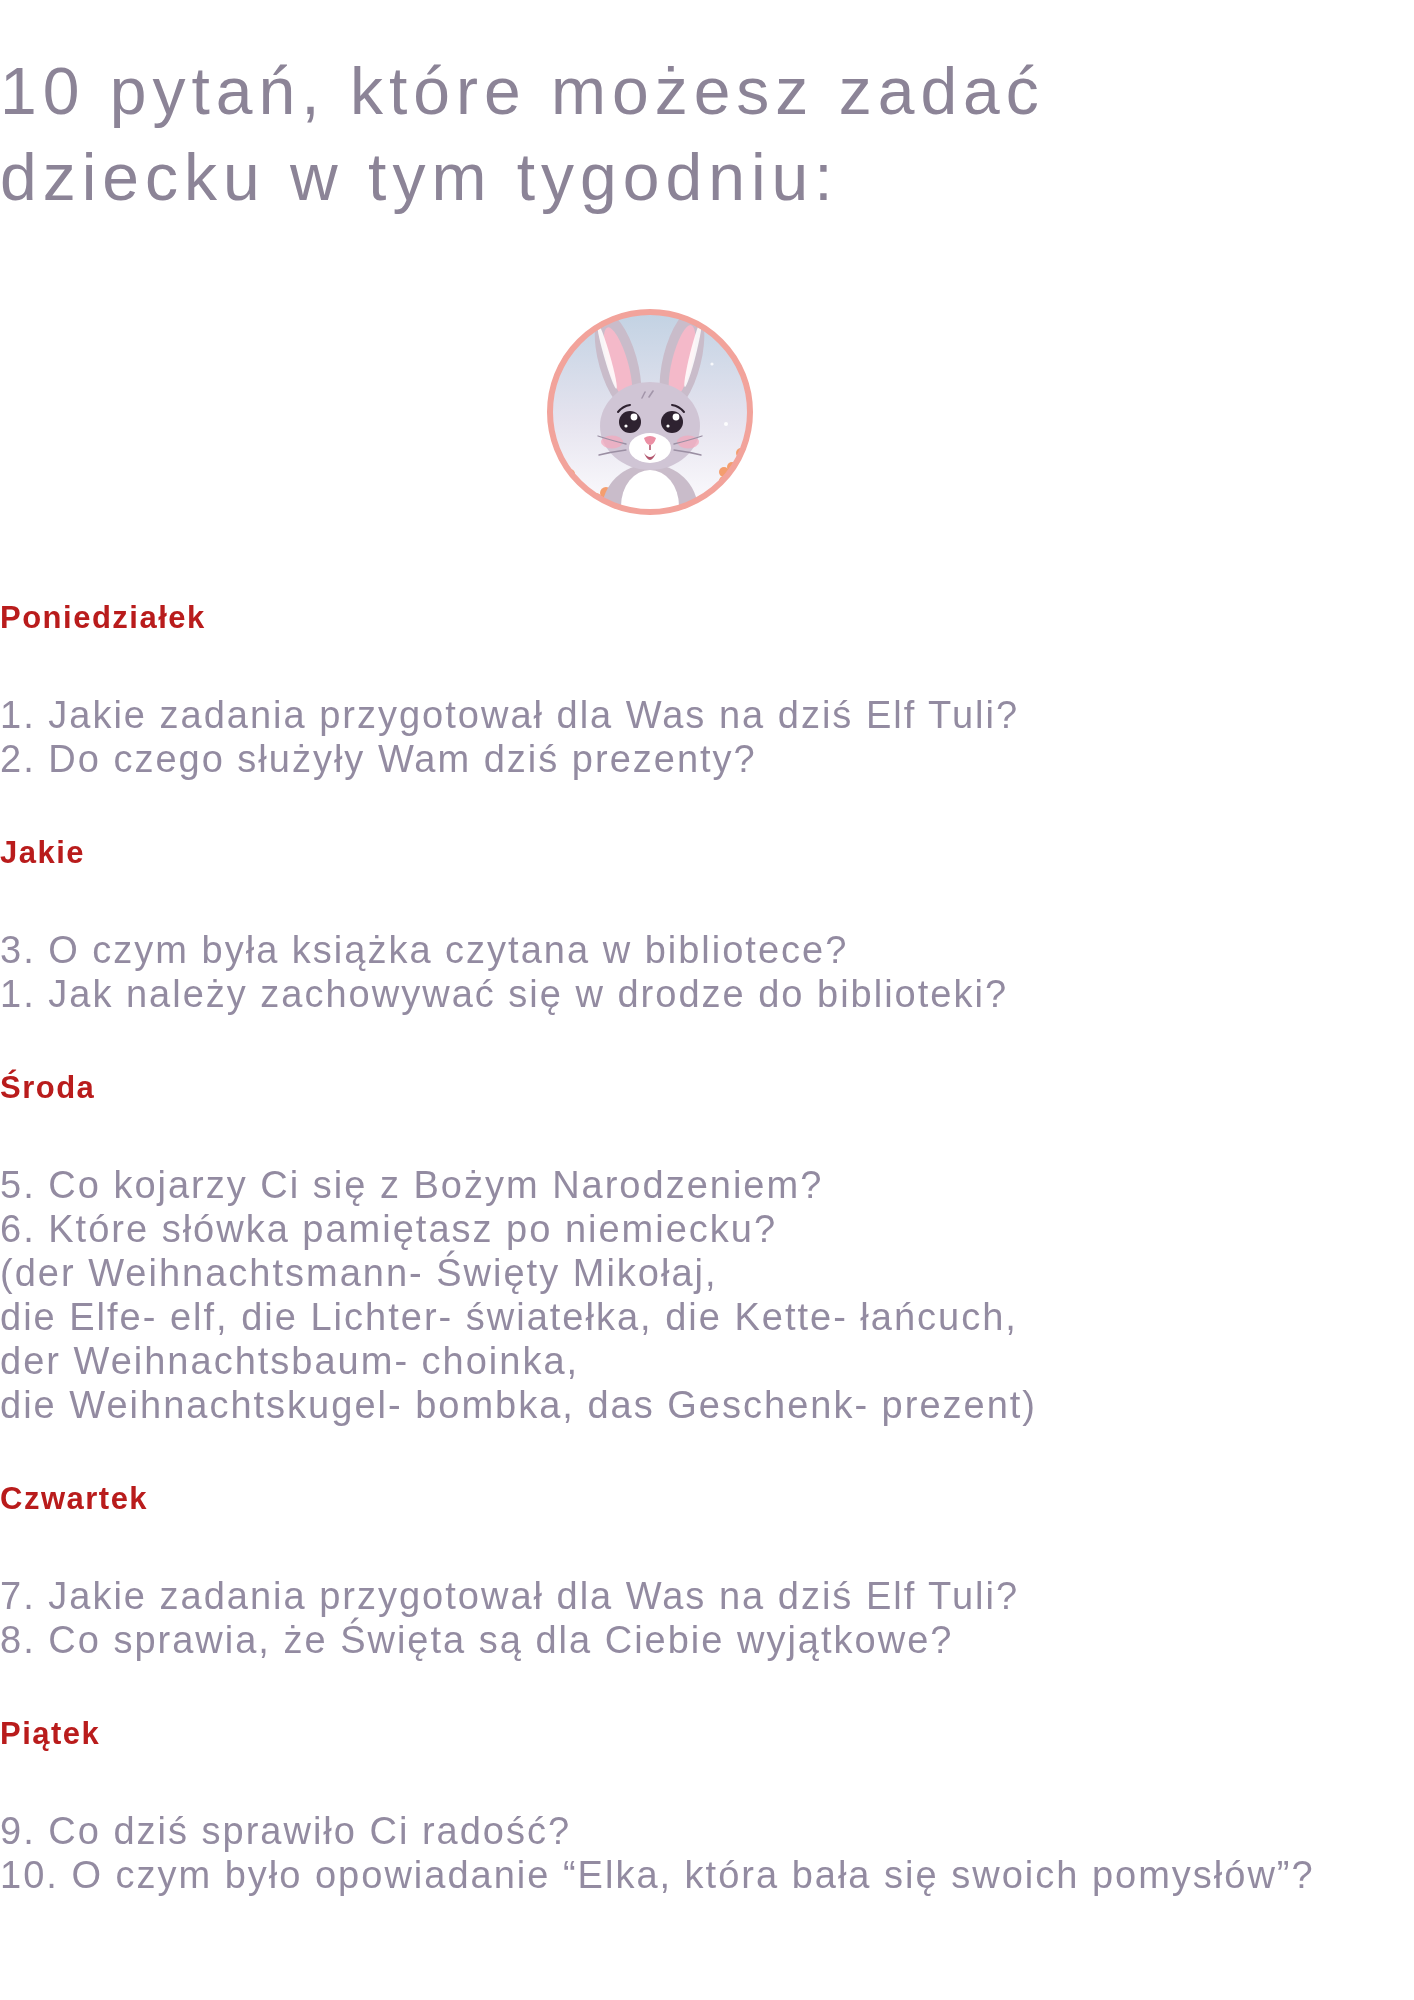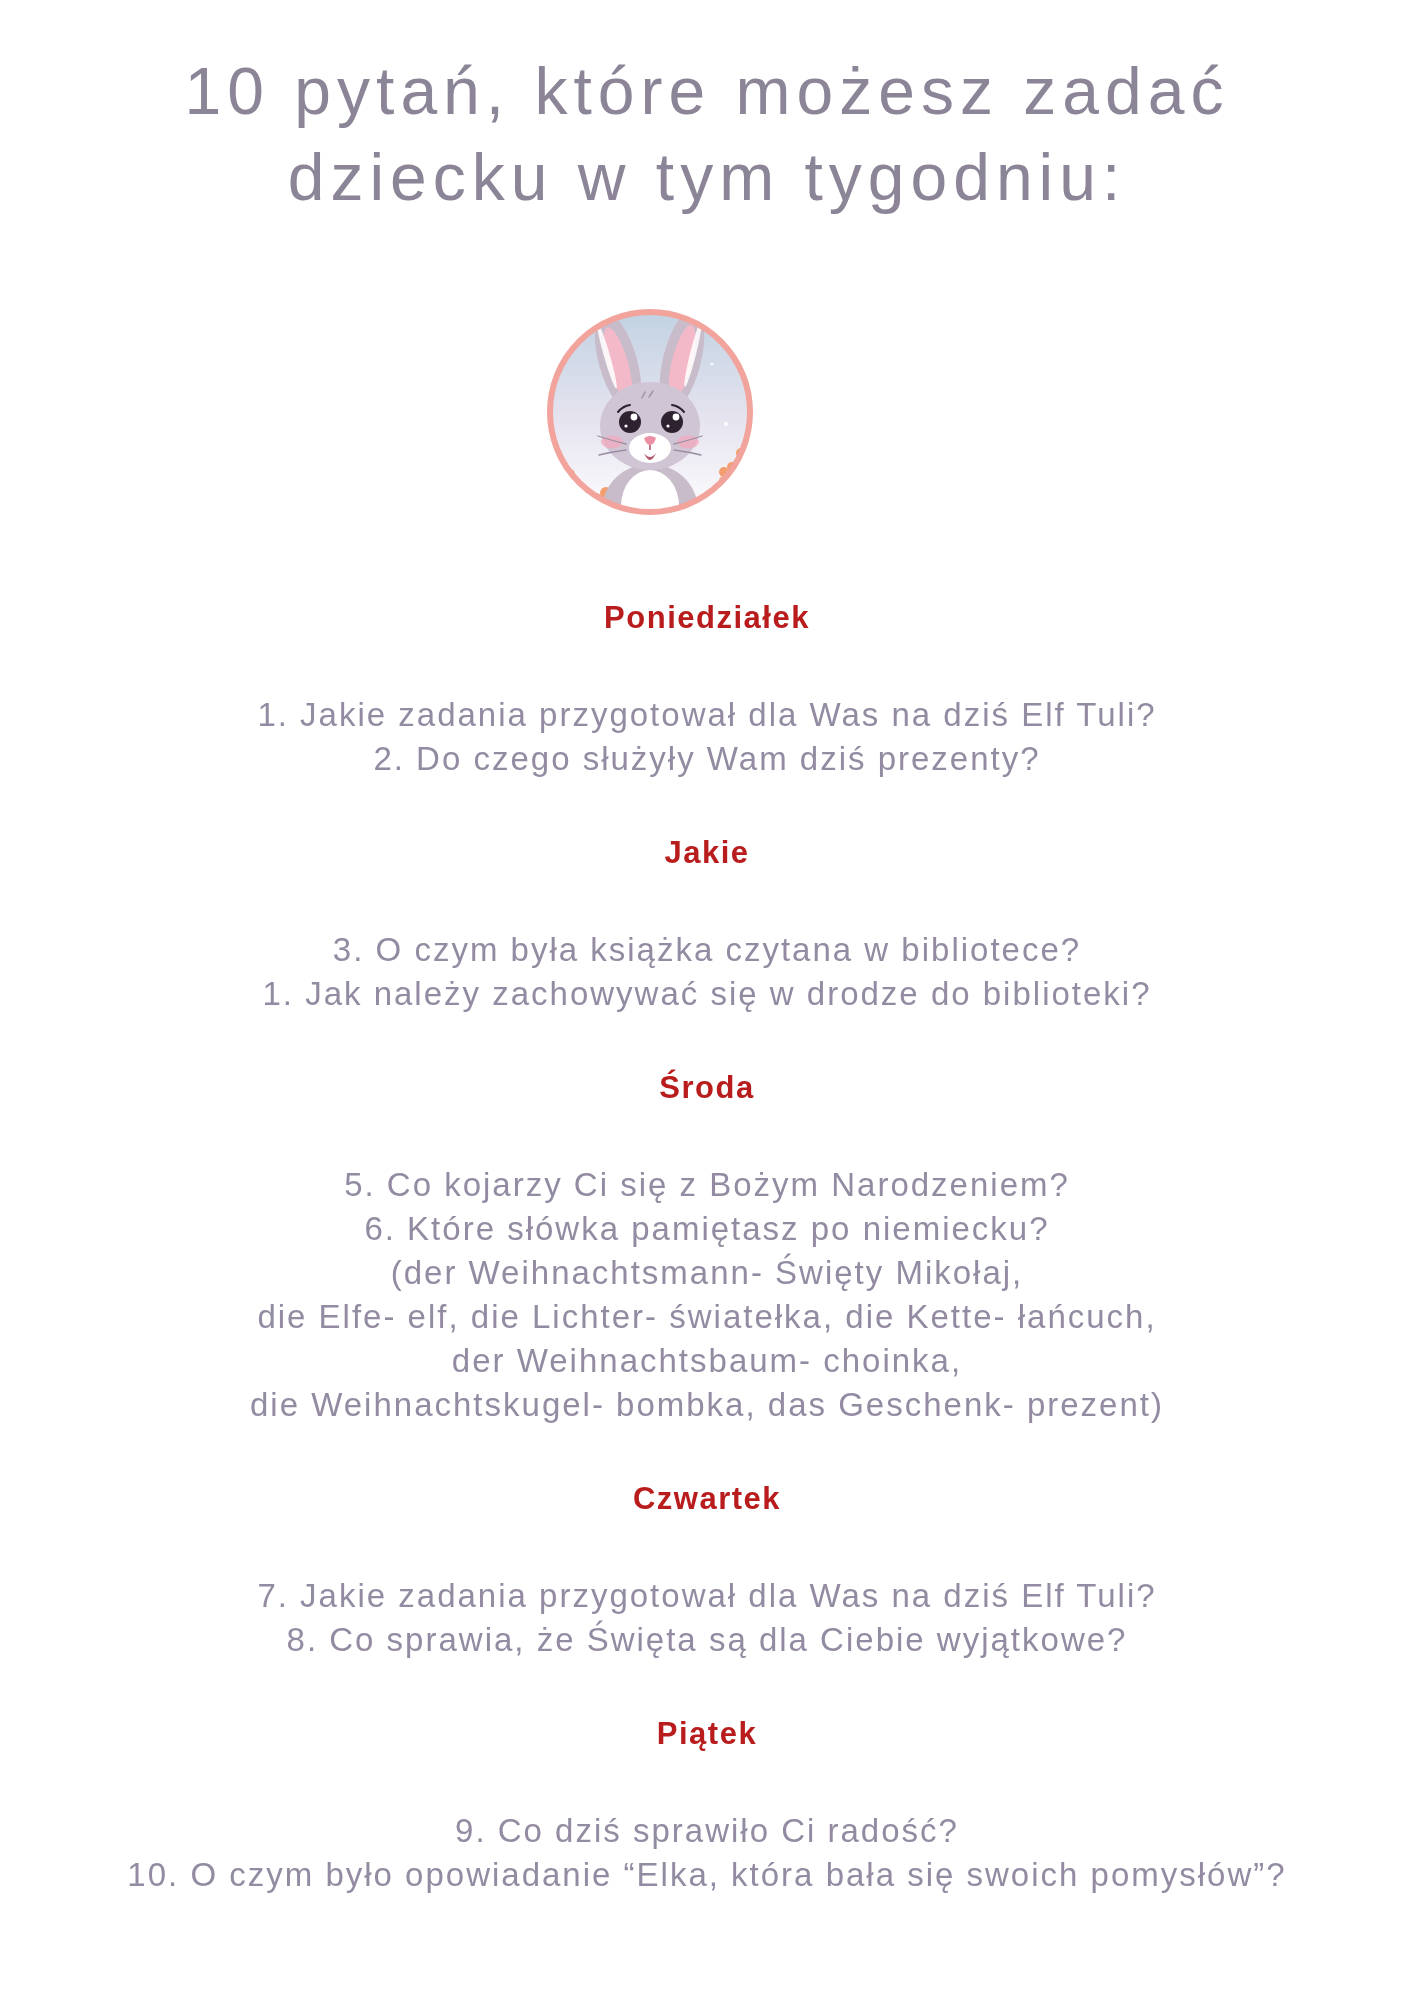--- a/index.html
+++ b/index.html
@@ -10,21 +10,21 @@
   body {
     width: 1414px;
     height: 2000px;
     overflow: hidden;
     font-family: "Liberation Sans", sans-serif;
   }
   .page {
     width: 1414px;
     height: 2000px;
     background: #ffffff;
-    text-align: center;
+    text-align: left;
     box-sizing: border-box;
     padding-top: 48px;
   }
   .title {
     margin: 0;
     font-size: 66px;
     font-weight: 400;
     line-height: 86px;
     letter-spacing: 6px;
     color: #8c8497;
@@ -48,21 +48,21 @@
     line-height: 31px;
   }
   .day.first {
     margin-top: 84px;
   }
   .lines {
     margin-top: 60px;
   }
   .q {
     margin: 0;
-    font-size: 33px;
+    font-size: 38px;
     line-height: 44px;
     letter-spacing: 2px;
     color: #938ba1;
   }
 </style>
 </head>
 <body>
 
 <div class="page">
 

